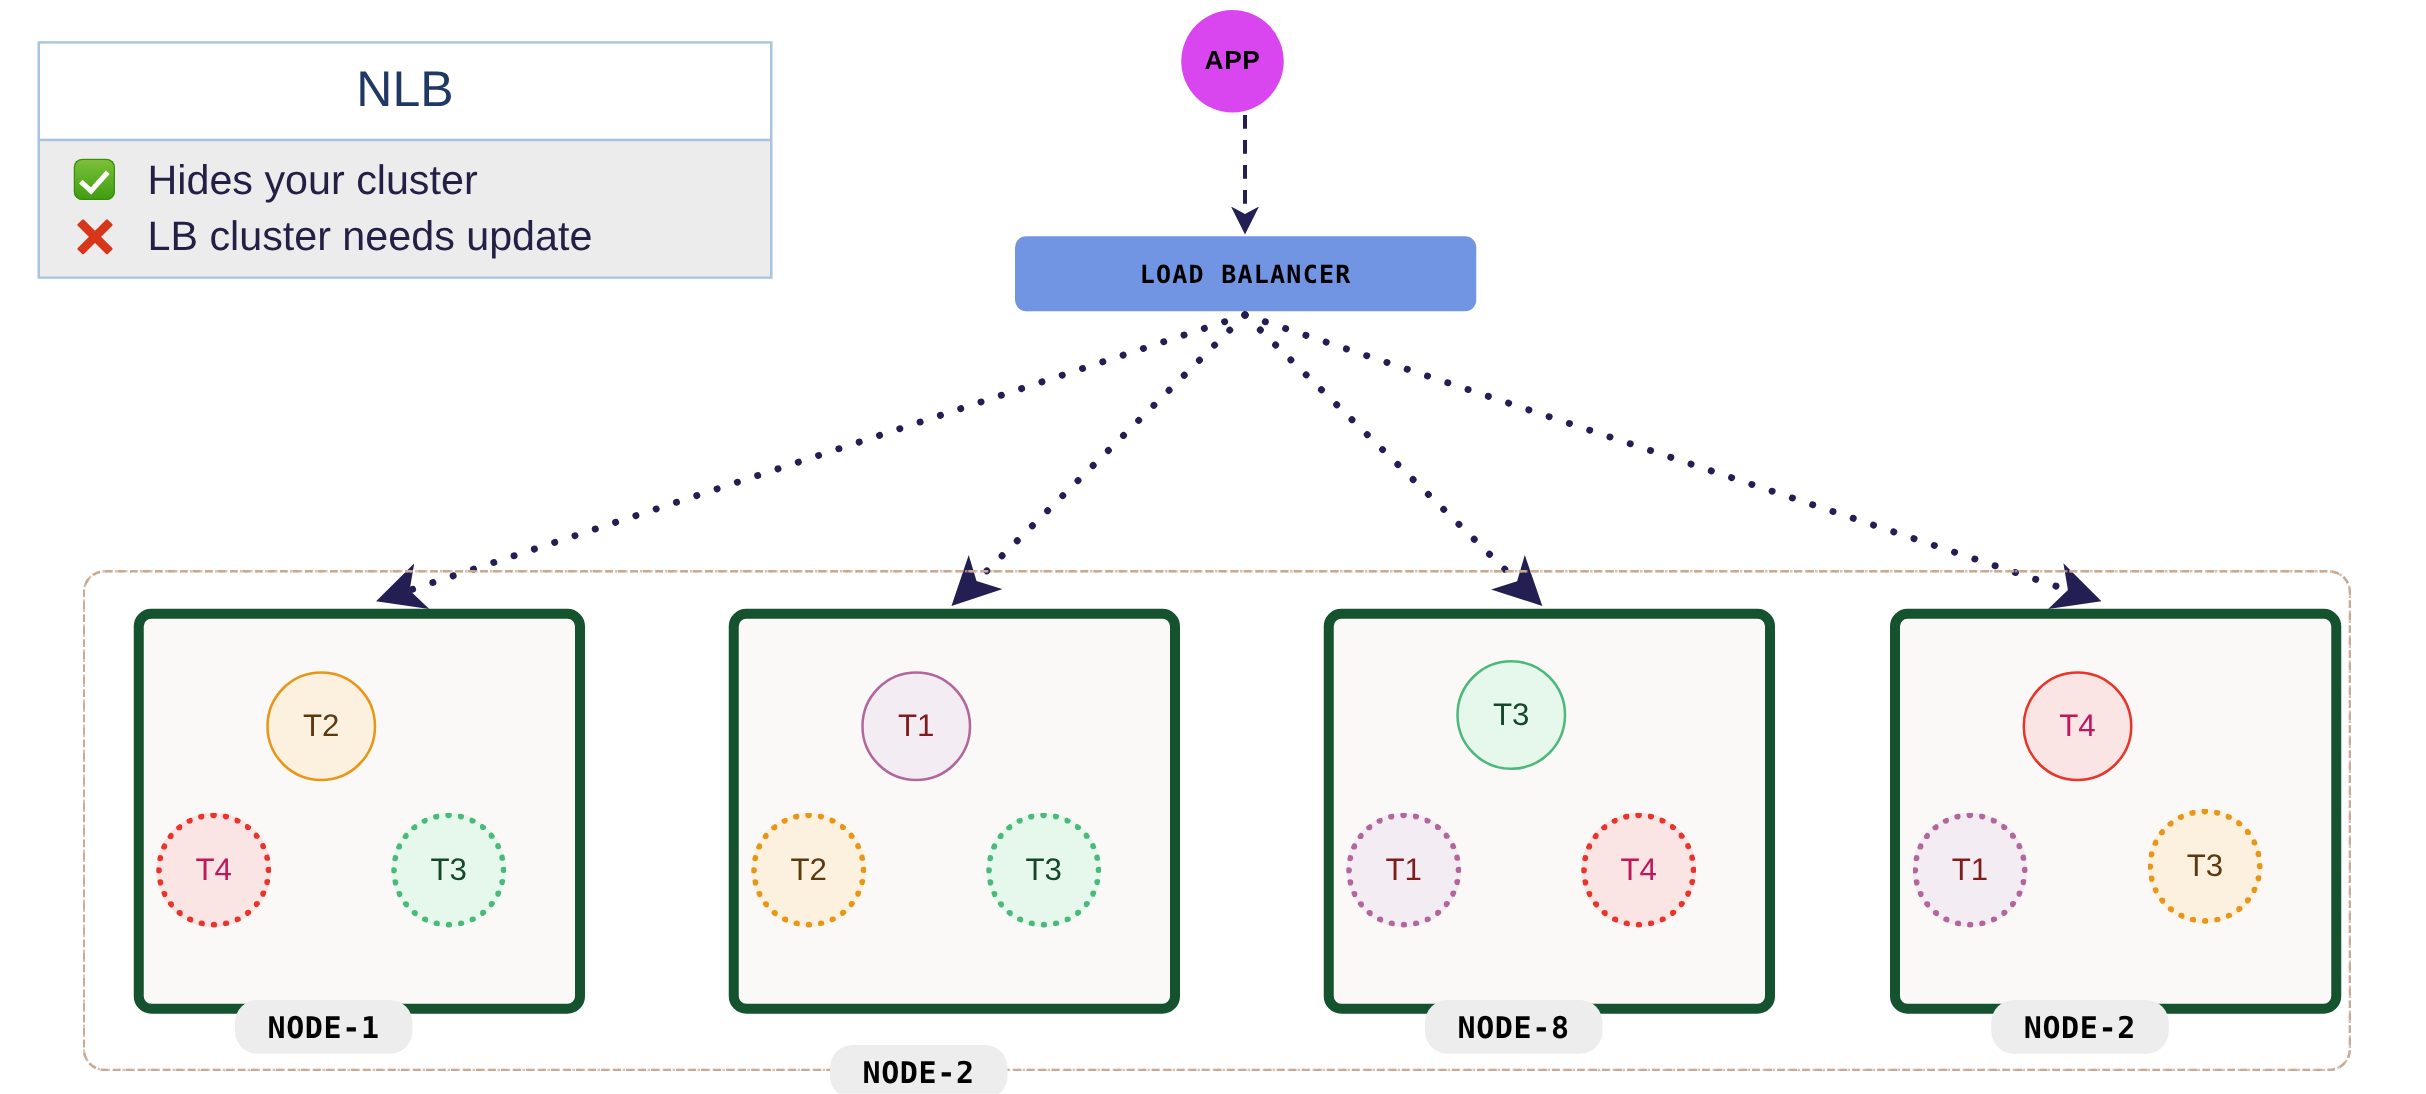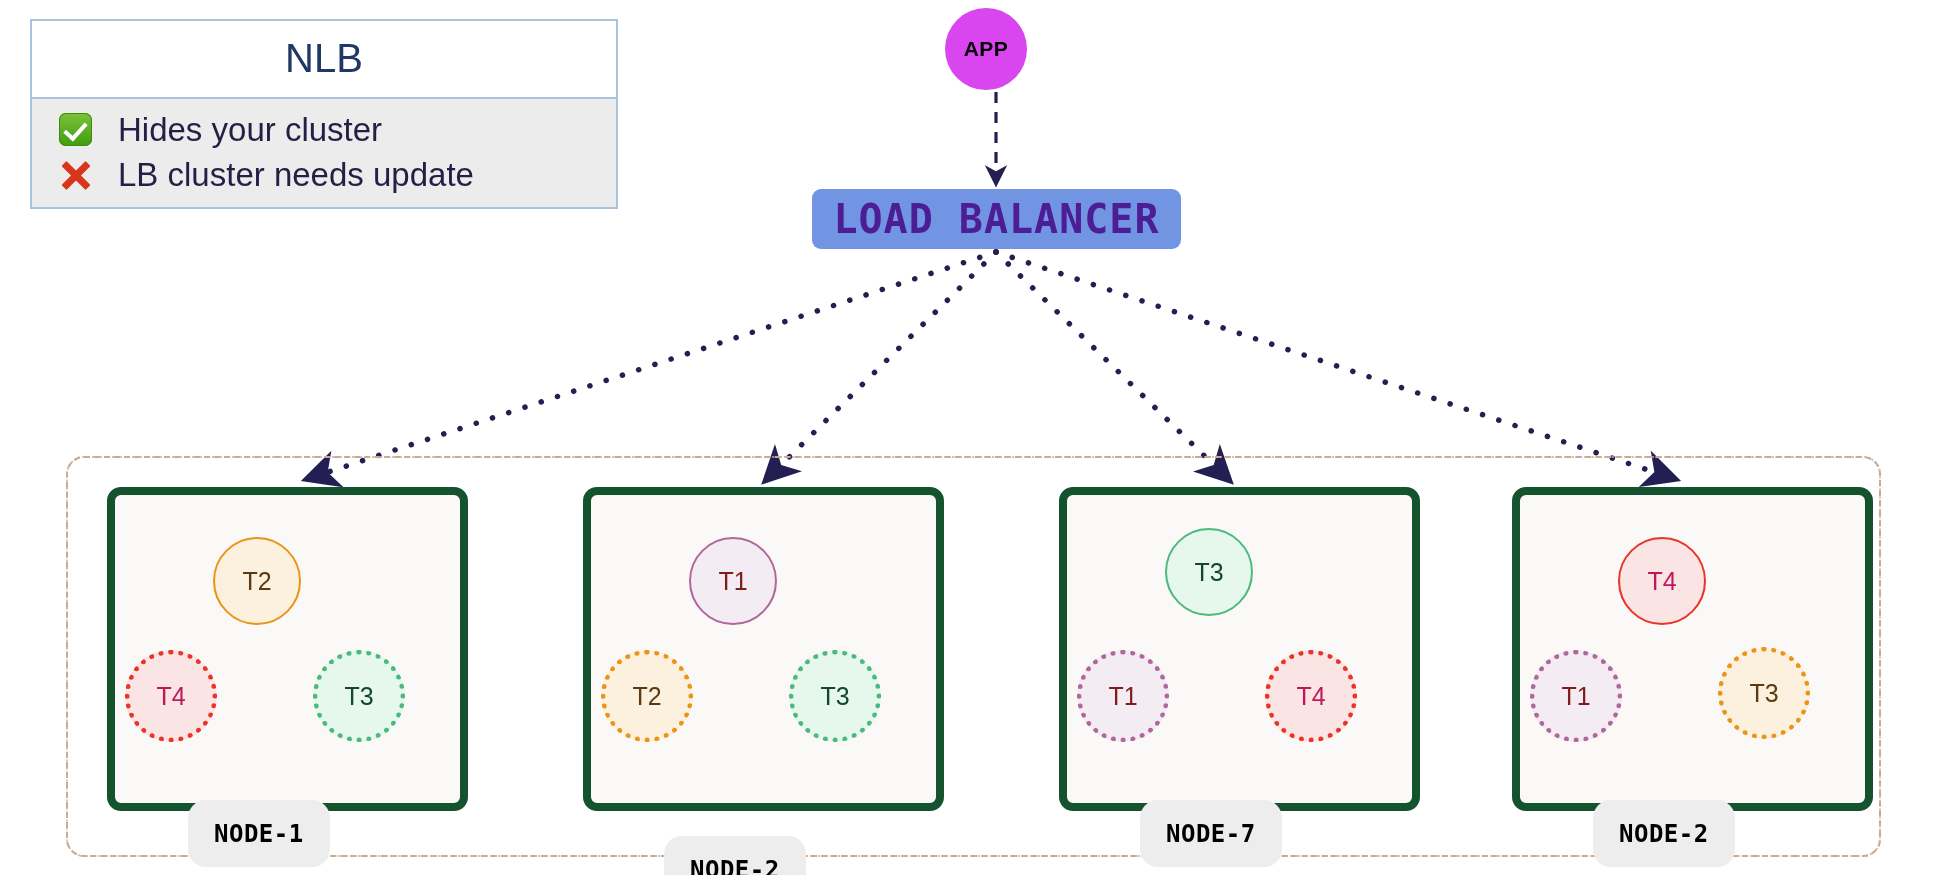--- a/index.html
+++ b/index.html
@@ -12,21 +12,21 @@
     height: 875px;
     position: relative;
     overflow: hidden;
     font-family: "Liberation Sans", sans-serif;
   }
 
   
   #nlb-legend {
     position: absolute;
     left: 30px;
-    top: 19px;
+    top: 33px;
     width: 588px;
     border: 2px solid #a8c4e0;
     background: #ffffff;
     box-sizing: border-box;
   }
   #nlb-legend-title {
     text-align: center;
     color: #1f3864;
     font-size: 40px;
     padding: 16px 0 18px 0;
@@ -117,24 +117,24 @@
     top: 189px;
     width: 369px;
     height: 60px;
     background: #7195e2;
     border-radius: 9px;
     display: flex;
     align-items: center;
     justify-content: center;
   }
   #load-balancer-label {
-    color: #4c1d95;
+    color: #000000;
     font-family: "DejaVu Sans Mono", monospace;
     font-weight: bold;
-    font-size: 40px;
+    font-size: 20px;
     letter-spacing: 1px;
   }
 
   
   #edges {
     position: absolute;
     left: 0; top: 0;
     width: 1941px; height: 875px;
     pointer-events: none;
   }
@@ -171,21 +171,21 @@
     box-sizing: border-box;
   }
   #node-card-1 { left: 107px; }
   #node-card-2 { left: 583px; }
   #node-card-3 { left: 1059px; }
   #node-card-4 { left: 1512px; }
 
   .node-badge {
     position: absolute;
     height: 35px;
-    padding: 16px 26px;
+    padding: 4px 26px;
     background: #ededed;
     border-radius: 18px;
     display: flex;
     align-items: center;
     justify-content: center;
     color: #000000;
     font-family: "DejaVu Sans Mono", monospace;
     font-weight: bold;
     font-size: 24px;
     letter-spacing: 0.5px;
@@ -289,20 +289,20 @@
   <div class="task replica t-orange" style="left:10px; top:155px;">T2</div>
   <div class="task replica t-green" style="left:198px; top:155px;">T3</div>
 </div>
 <div class="node-badge" id="node-badge-2">NODE-2</div>
 
 <div class="node-card" id="node-card-3">
   <div class="task primary t-green" style="left:98px; top:33px;">T3</div>
   <div class="task replica t-purple" style="left:10px; top:155px;">T1</div>
   <div class="task replica t-red" style="left:198px; top:155px;">T4</div>
 </div>
-<div class="node-badge" id="node-badge-3">NODE-7</div>
+<div class="node-badge" id="node-badge-3">NODE-8</div>
 
 <div class="node-card" id="node-card-4">
   <div class="task primary t-red" style="left:98px; top:42px;">T4</div>
   <div class="task replica t-purple" style="left:10px; top:155px;">T1</div>
   <div class="task replica t-orange" style="left:198px; top:152px;">T3</div>
 </div>
 <div class="node-badge" id="node-badge-4">NODE-2</div>
 
 </body></html>

